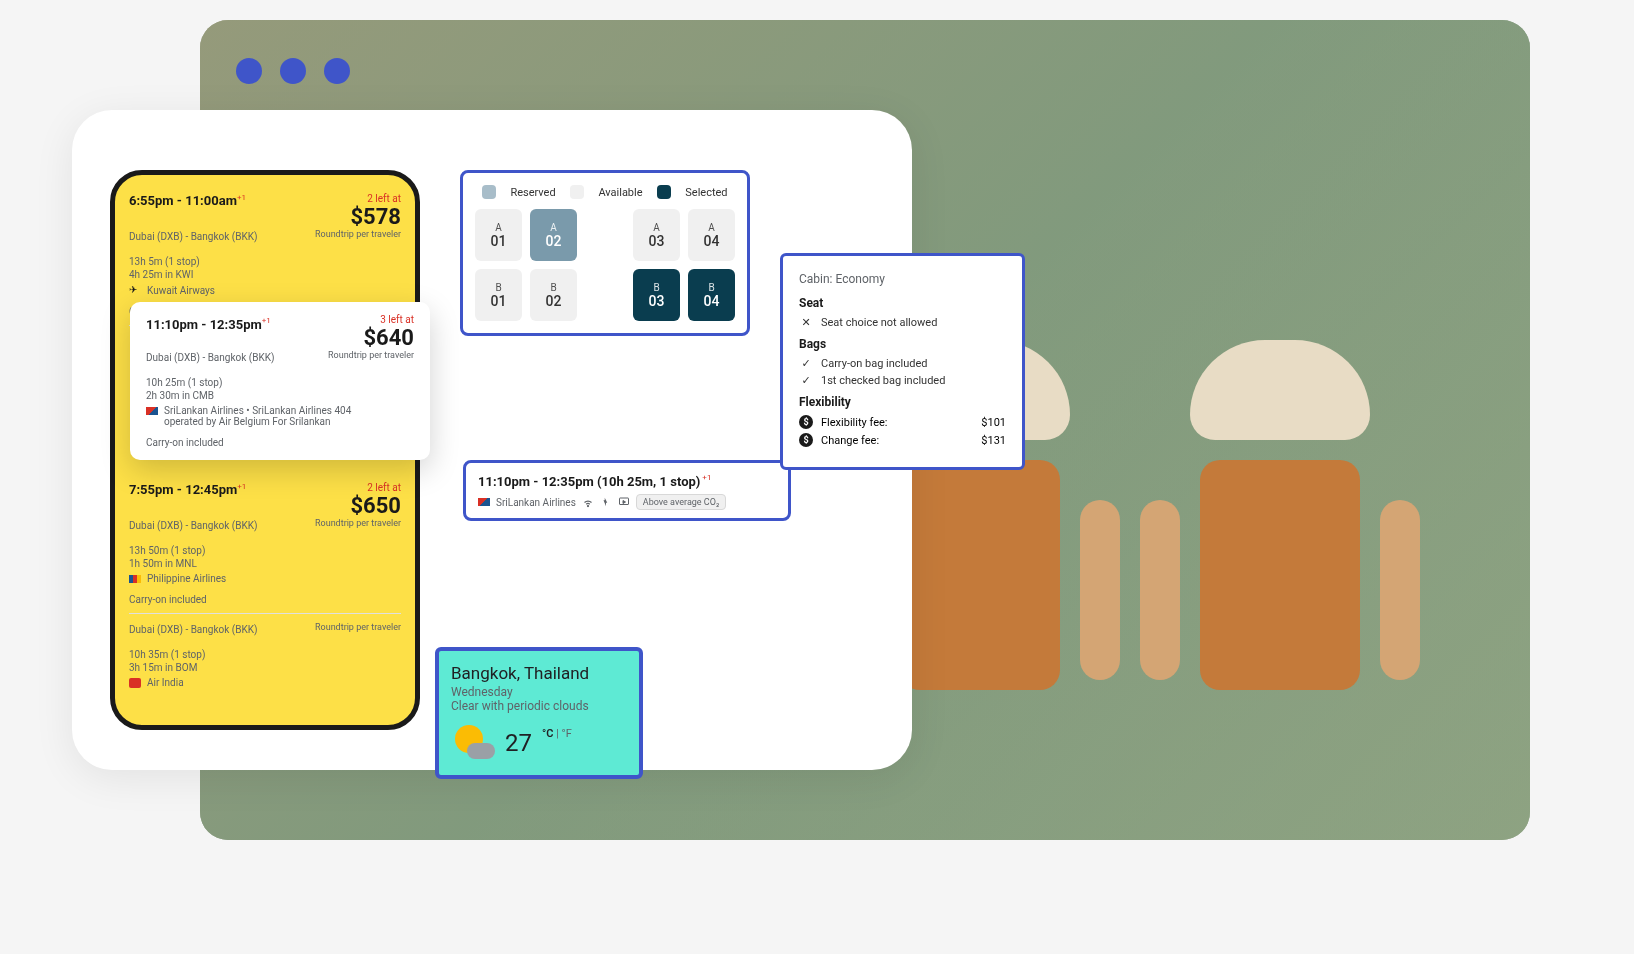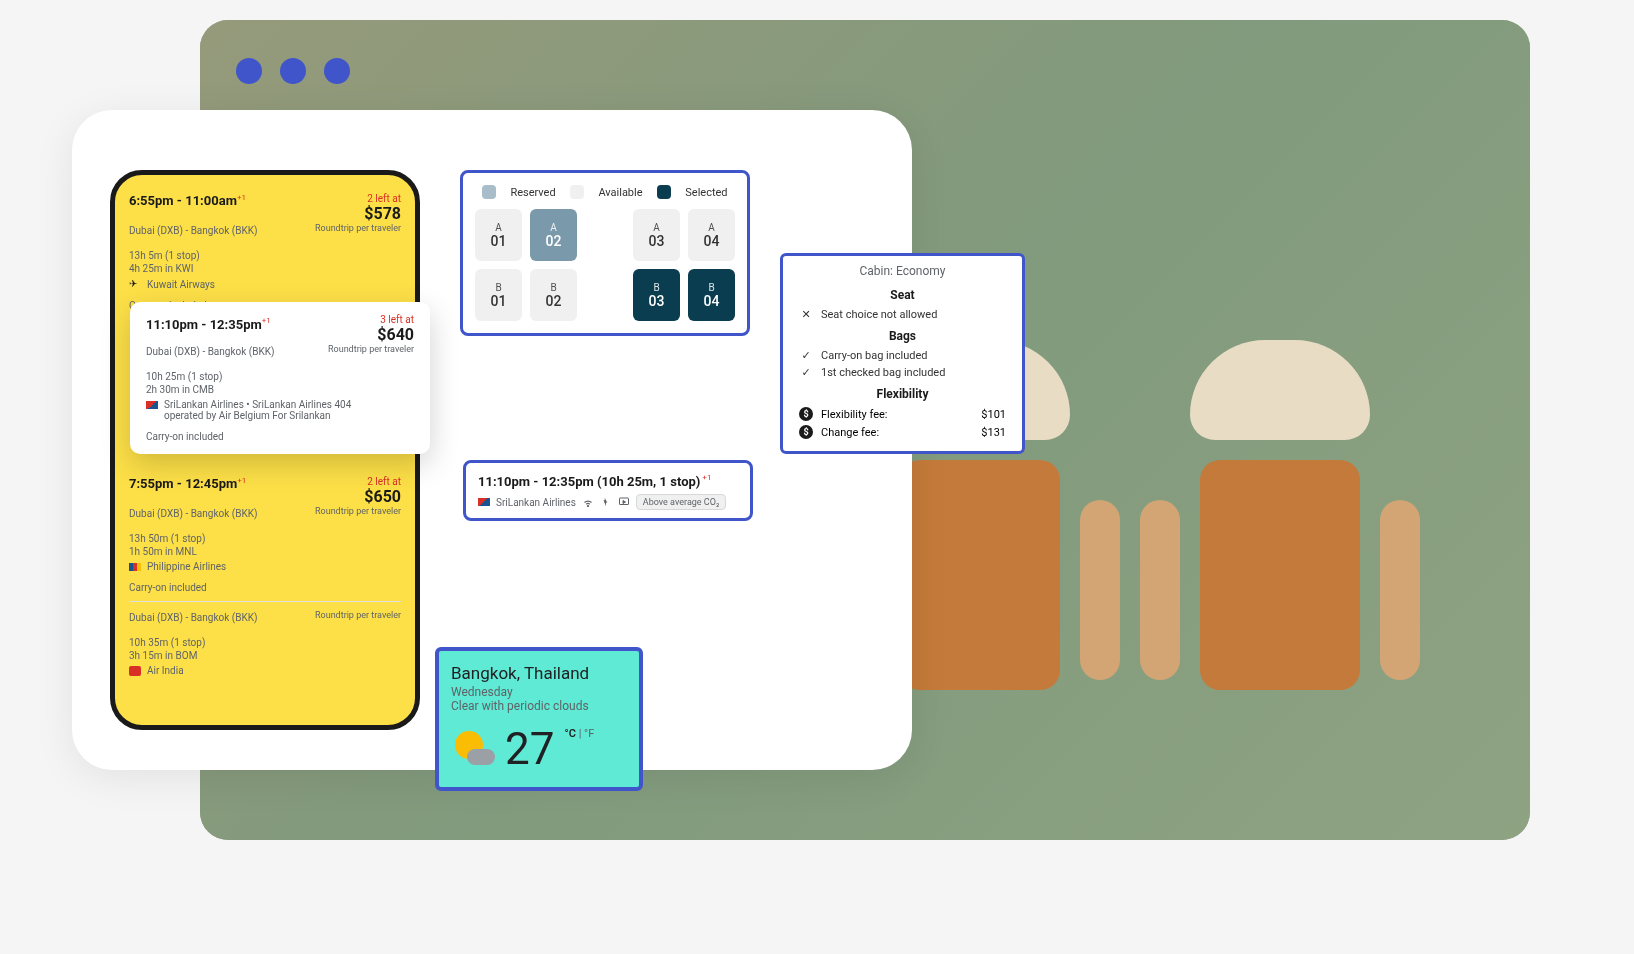--- a/index.html
+++ b/index.html
@@ -23,21 +23,21 @@
 
 
 .phone { position: absolute; top: 170px; left: 110px; width: 310px; height: 560px; border: 5px solid #1a1a1a; border-radius: 32px; background: #fde047; overflow: hidden; }
 .flight-list { padding: 10px 14px; font-size: 11px; color: #333; }
 .flight-card { border-bottom: 1px solid #e0e0e0; padding: 8px 0; position: relative; }
 .flight-card.elevated { position: absolute; top: 302px; left: 130px; width: 300px; background: #fff; border-radius: 10px; box-shadow: 0 10px 30px rgba(0,0,0,0.18); padding: 12px 16px; z-index: 5; border: none; }
 .fc-row1 { display: flex; justify-content: space-between; align-items: flex-start; }
 .fc-time { font-weight: 700; font-size: 13px; color: #1a1a1a; }
 .fc-sup { color: #d93025; font-size: 8px; vertical-align: super; }
 .fc-left-at { color: #d93025; font-size: 10px; text-align: right; }
-.fc-price { font-weight: 700; font-size: 16px; color: #1a1a1a; text-align: left; }
+.fc-price { font-weight: 700; font-size: 22px; color: #1a1a1a; text-align: left; }
 .fc-route { color: #5f6368; font-size: 10px; margin-top: 2px; }
 .fc-rpt { color: #5f6368; font-size: 9px; text-align: center; }
 .fc-dur { color: #5f6368; font-size: 10px; margin-top: 14px; }
 .fc-lay { color: #5f6368; font-size: 10px; margin-top: 2px; }
 .fc-air { color: #5f6368; font-size: 10px; margin-top: 4px; display: flex; align-items: center; gap: 6px; }
 .fc-air-sub { color: #5f6368; font-size: 10px; margin-left: 18px; }
 .fc-carry { color: #5f6368; font-size: 10px; margin-top: 10px; }
 .air-icon { width: 12px; height: 12px; display: inline-block; }
 .air-kuwait::before { content: "✈"; color: #1a1a1a; font-size: 10px; }
 .air-sri { width: 12px; height: 8px; background: linear-gradient(135deg, #d93025 50%, #1a5490 50%); display: inline-block; }
@@ -55,46 +55,46 @@
 .seat-grid { display: grid; grid-template-columns: repeat(2, 1fr) 40px repeat(2, 1fr); gap: 8px; }
 .seat { height: 52px; border-radius: 6px; display: flex; flex-direction: column; align-items: center; justify-content: center; font-size: 11px; cursor: pointer; }
 .seat.available { background: #f0f0f0; color: #333; }
 .seat.reserved { background: #7a9aab; color: #fff; }
 .seat.selected { background: #0a3d4f; color: #fff; }
 .seat-letter { font-size: 10px; opacity: 0.85; }
 .seat-num { font-size: 14px; font-weight: 500; }
 .aisle { }
 
 
-.fare-panel { position: absolute; top: 253px; left: 780px; width: 245px; border: 3px solid #3f55c9; border-radius: 6px; background: #fff; padding: 8px 16px; font-size: 12px; z-index: 10; text-align: center;}
+.fare-panel { position: absolute; top: 253px; left: 780px; width: 245px; border: 3px solid #3f55c9; border-radius: 6px; background: #fff; padding: 16px 16px; font-size: 12px; z-index: 10;}
 .fare-cabin { color: #5f6368; margin-bottom: 10px; }
 .fare-sec-title { font-weight: 700; color: #1a1a1a; margin-bottom: 6px; margin-top: 8px; }
 .fare-line { display: flex; align-items: center; gap: 8px; color: #333; margin: 4px 0; font-size: 11px; }
 .fare-line .ico { width: 14px; display: inline-flex; justify-content: center; }
 .fare-flex-row { display: flex; justify-content: space-between; align-items: center; margin: 4px 0; font-size: 11px; }
 .fee-ico { width: 14px; height: 14px; border-radius: 50%; background: #1a1a1a; color: #fff; display: inline-flex; align-items: center; justify-content: center; font-size: 9px; font-weight: 700; }
 
 
-.flight-summary { position: absolute; top: 460px; left: 463px; width: 290px; border: 3px solid #3f55c9; border-radius: 8px; background: #fff; padding: 8px 12px; }
+.flight-summary { position: absolute; top: 460px; left: 463px; width: 328px; border: 3px solid #3f55c9; border-radius: 8px; background: #fff; padding: 8px 12px; }
 .fs-time { font-weight: 700; font-size: 13px; color: #1a1a1a; }
 .fs-sup { color: #d93025; font-size: 8px; vertical-align: super; margin-left: 2px; }
 .fs-row2 { display: flex; align-items: center; gap: 6px; margin-top: 4px; font-size: 10px; color: #5f6368; }
 .co2-badge { background: #f0f0f0; border: 1px solid #d8d8d8; border-radius: 4px; padding: 2px 6px; font-size: 9px; color: #5f6368; }
 .amen-ico { width: 12px; height: 12px; display: inline-flex; align-items: center; justify-content: center; color: #5f6368; font-size: 10px; }
 
 
 .weather { position: absolute; top: 647px; left: 435px; width: 208px; border: 4px solid #3f55c9; border-radius: 6px; background: #5eead4; padding: 12px; z-index: 10;}
 .weather-city { font-size: 17px; color: #202124; }
 .weather-day { font-size: 12px; color: #5f6368; margin-top: 2px; }
 .weather-cond { font-size: 12px; color: #5f6368; }
 .weather-row { display: flex; align-items: center; gap: 10px; margin-top: 10px; }
 .weather-icon { position: relative; width: 44px; height: 40px; }
 .sun { position: absolute; top: 2px; left: 4px; width: 28px; height: 28px; border-radius: 50%; background: #fbbc04; }
 .cloud { position: absolute; bottom: 4px; right: 0; width: 28px; height: 16px; border-radius: 10px; background: #9aa0a6; }
-.weather-temp { font-size: 44px; color: #202124; font-weight: 400; }
+.weather-temp { font-size: 24px; color: #202124; font-weight: 400; }
 .weather-units { font-size: 11px; color: #5f6368; align-self: flex-start; margin-top: 4px; }
 .unit-active { color: #202124; font-weight: 600; }
 </style>
 </head>
 <body>
 
 <div class="browser-window">
   <div class="bg-image">
     <div class="traveler t1">
       <div class="hat"></div>

